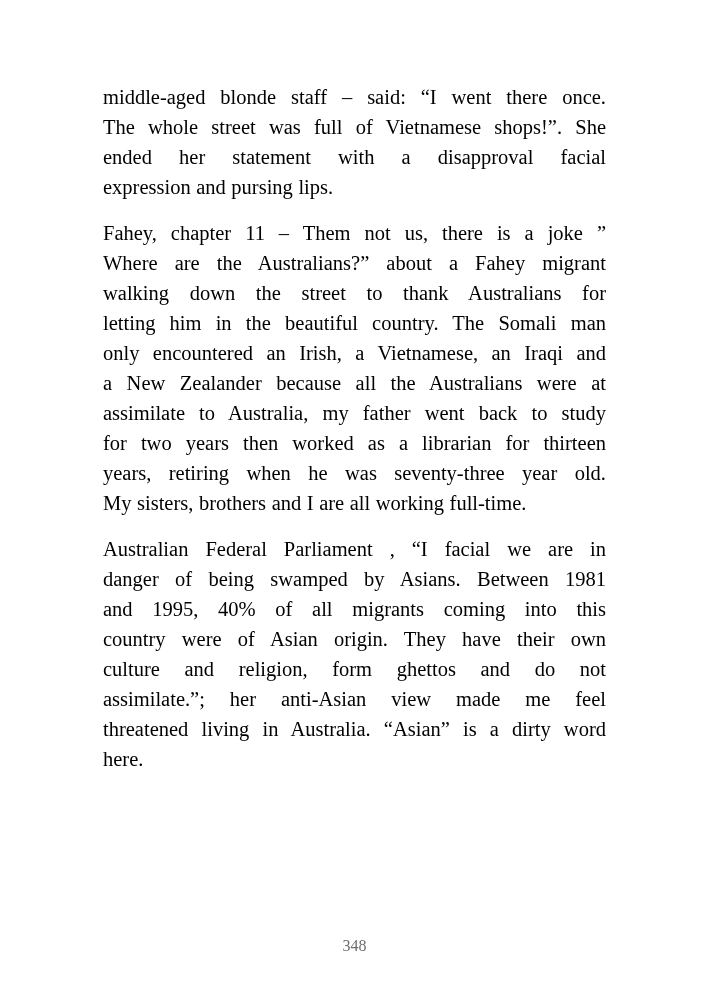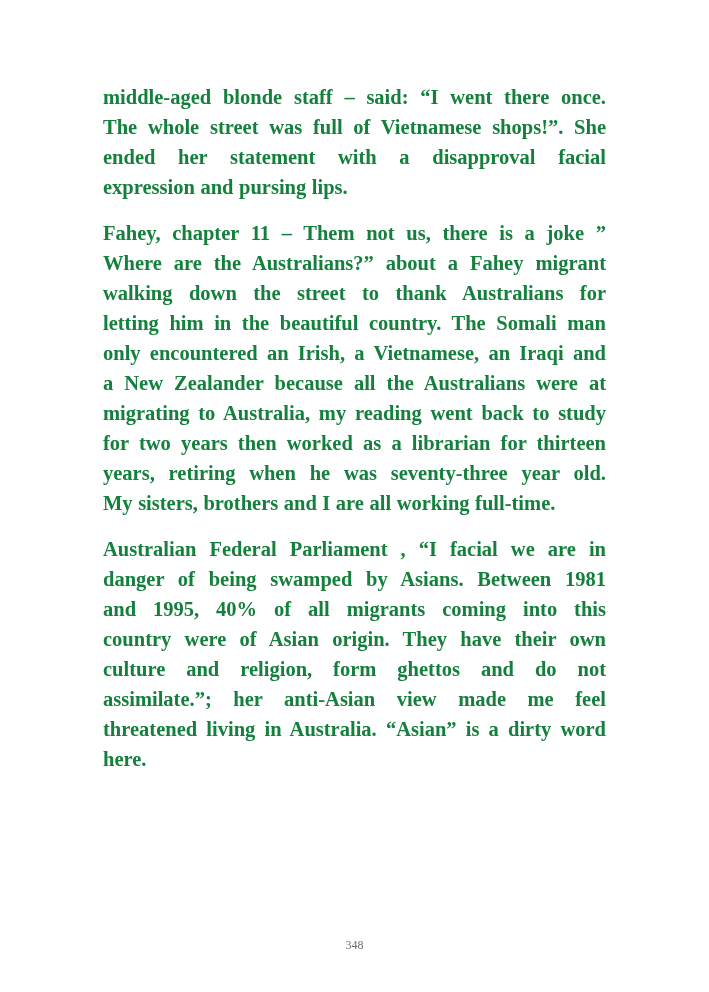--- a/index.html
+++ b/index.html
@@ -17,43 +17,42 @@
   .page {
     position: absolute;
     inset: 0;
     background: #ffffff;
   }
   .text-column {
     position: absolute;
     left: 103px;
     top: 82px;
     width: 503px;
-    color: #15803d;
+    color: #000000;
     font-size: 20.5px;
     line-height: 30px;
-    font-weight: bold;
   }
   .paragraph {
     margin: 0 0 16px 0;
   }
   .text-line {
     text-align: justify;
     text-align-last: justify;
     word-spacing: 0.02em;
   }
   .text-line.last-line {
     text-align-last: left;
   }
   .page-number {
     position: absolute;
     left: 103px;
     top: 938px;
     width: 503px;
     text-align: center;
-    font-size: 12px;
+    font-size: 16px;
     line-height: 15px;
     color: #6e6e6e;
   }
 </style>
 </head>
 <body>
 
 <div class="page">
   <div class="text-column" id="paragraph-container">
       <div class="paragraph">
@@ -62,21 +61,21 @@
         <div class="text-line">ended her statement with a disapproval facial</div>
         <div class="text-line last-line">expression and pursing lips.</div>
       </div>
       <div class="paragraph">
         <div class="text-line">Fahey, chapter 11 – Them not us, there is a joke ”</div>
         <div class="text-line">Where are the Australians?” about a Fahey migrant</div>
         <div class="text-line">walking down the street to thank Australians for</div>
         <div class="text-line">letting him in the beautiful country. The Somali man</div>
         <div class="text-line">only encountered an Irish, a Vietnamese, an Iraqi and</div>
         <div class="text-line">a New Zealander because all the Australians were at</div>
-        <div class="text-line">migrating to Australia, my reading went back to study</div>
+        <div class="text-line">assimilate to Australia, my father went back to study</div>
         <div class="text-line">for two years then worked as a librarian for thirteen</div>
         <div class="text-line">years, retiring when he was seventy-three year old.</div>
         <div class="text-line last-line">My sisters, brothers and I are all working full-time.</div>
       </div>
       <div class="paragraph">
         <div class="text-line">Australian Federal Parliament , “I facial we are in</div>
         <div class="text-line">danger of being swamped by Asians. Between 1981</div>
         <div class="text-line">and 1995, 40% of all migrants coming into this</div>
         <div class="text-line">country were of Asian origin. They have their own</div>
         <div class="text-line">culture and religion, form ghettos and do not</div>

